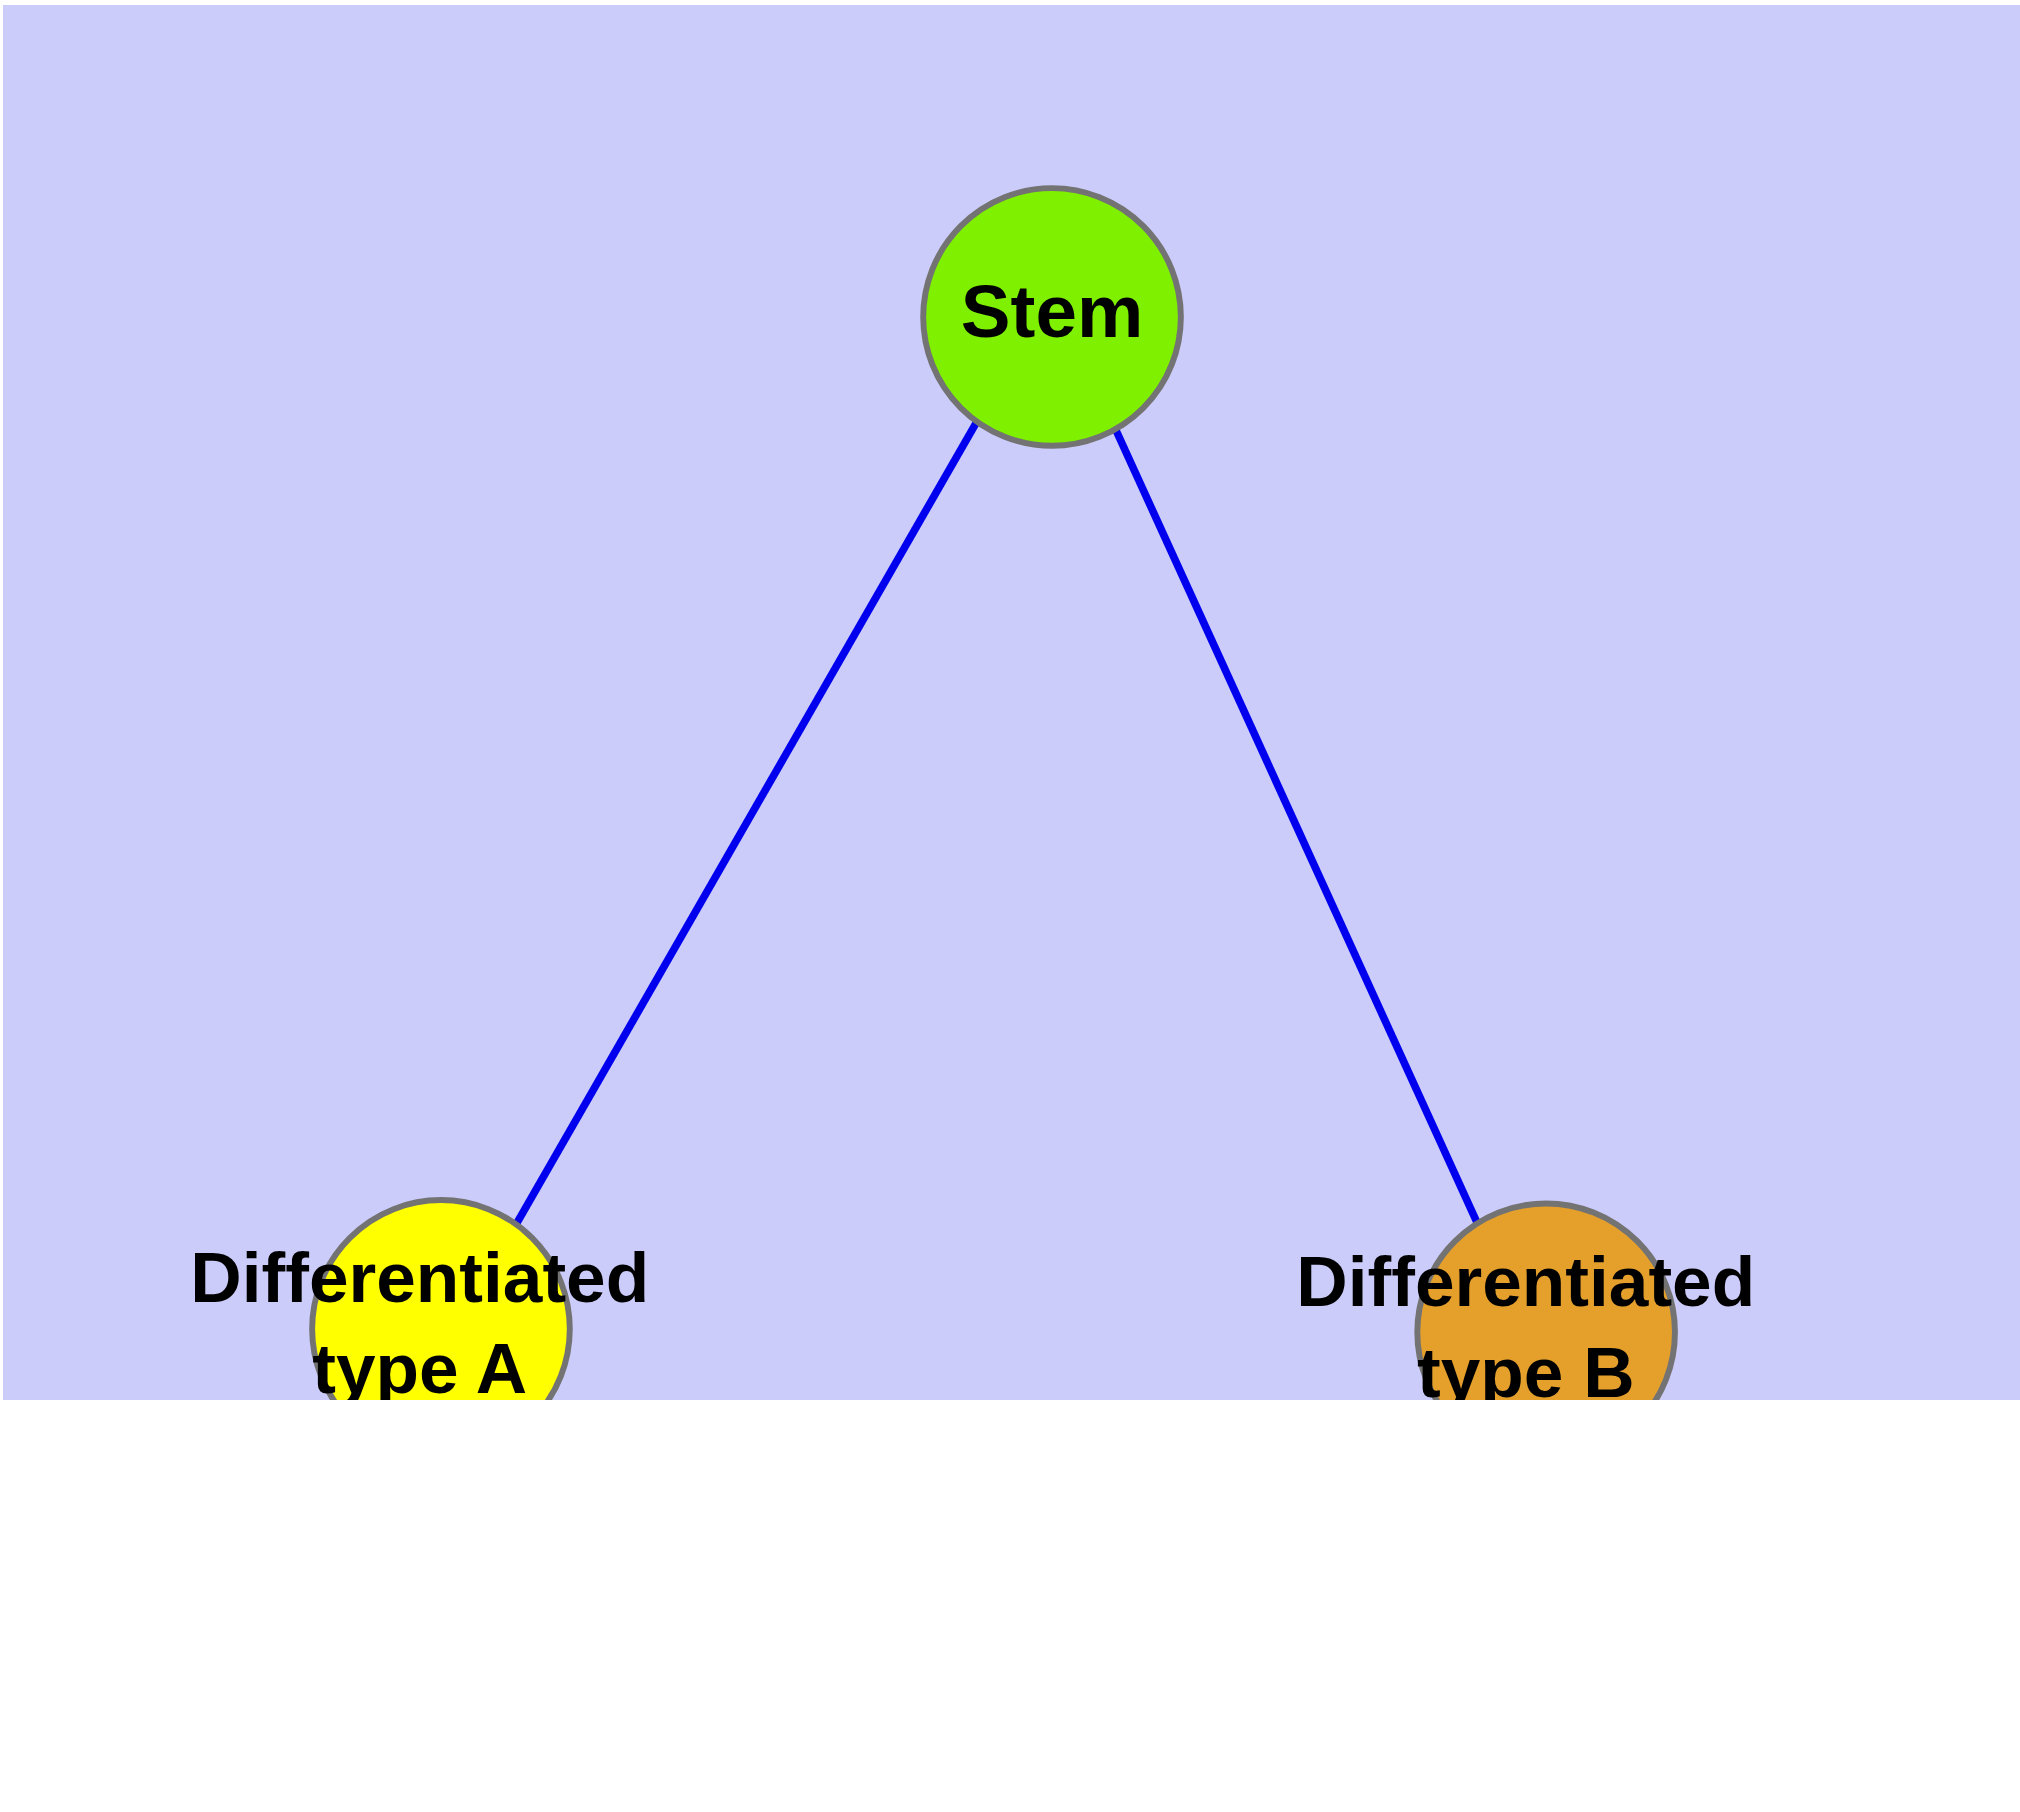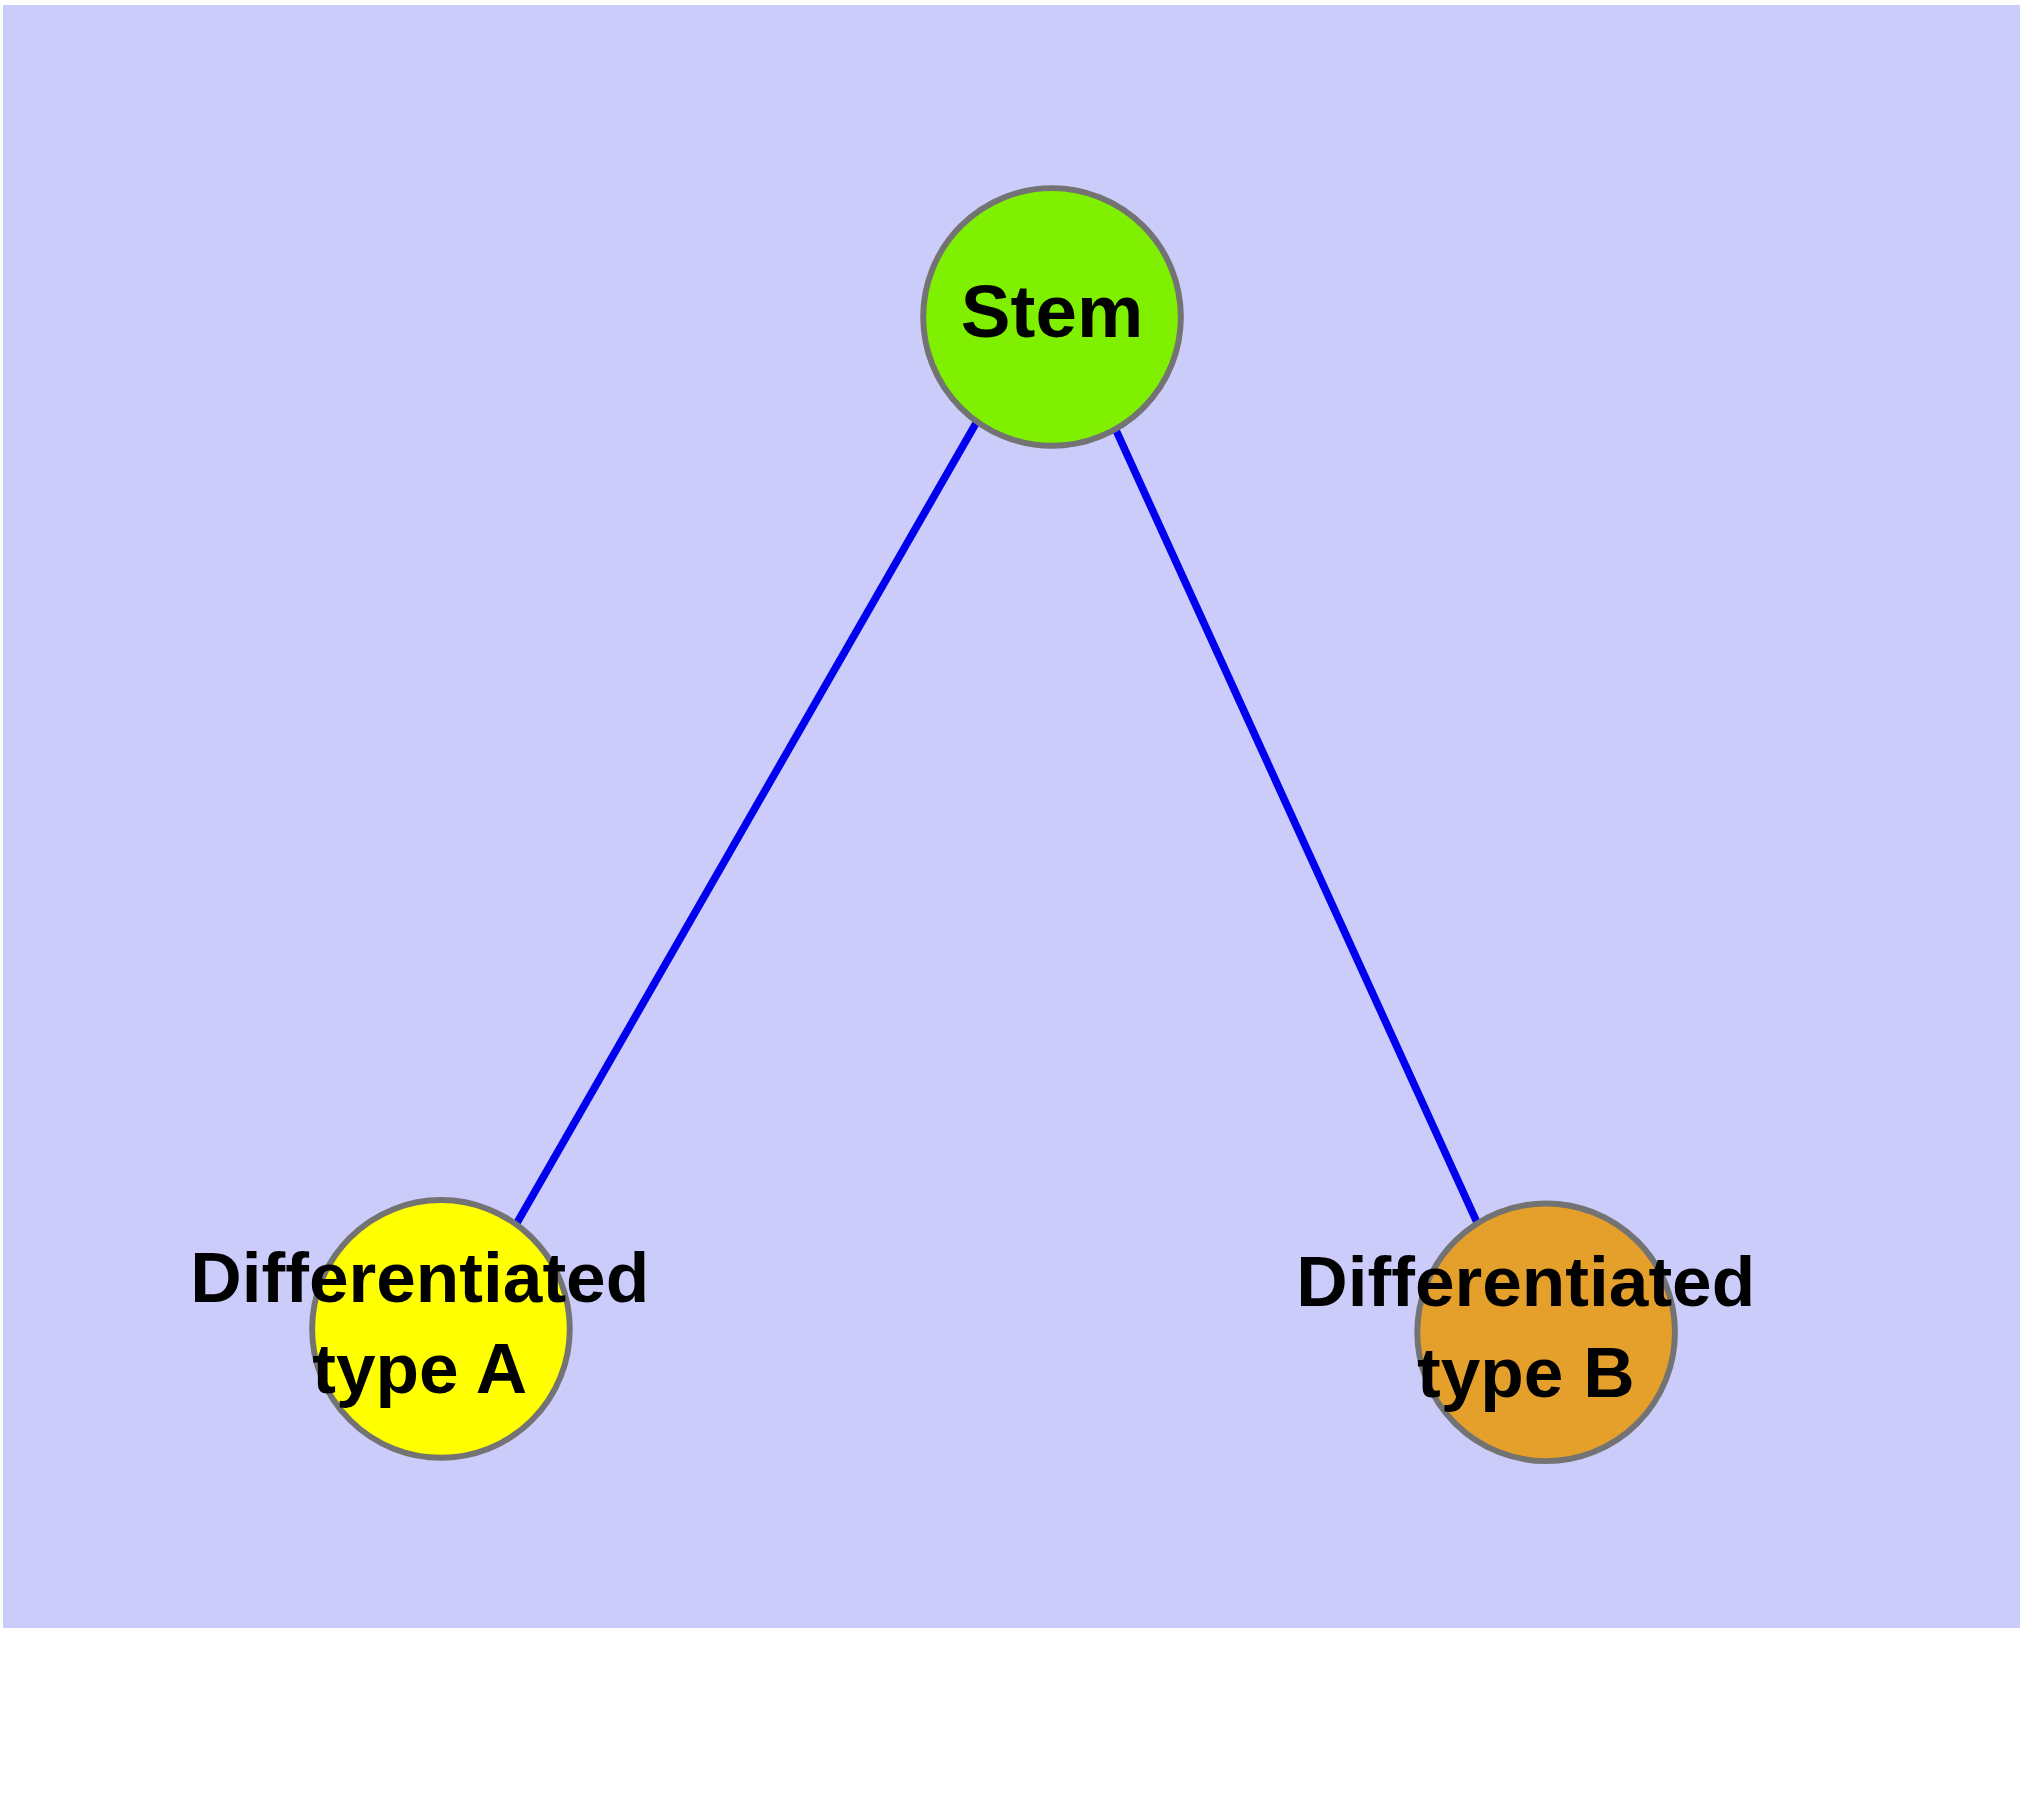--- a/index.html
+++ b/index.html
@@ -46,21 +46,21 @@
     font-weight: bold;
     fill: #000000;
     text-anchor: middle;
     dominant-baseline: middle;
     white-space: pre;
   }
 </style>
 </head>
 <body>
 
-<div id="canvas" style="width: 2021px; height: 1628px;">
+<div id="canvas" style="width: 2021px; height: 1400px;">
   <div id="plot-area" style="background: rgb(204, 204, 251);"></div>
 
   <svg id="graph-svg" viewBox="0 0 2384 2138">
 
     <g>
       <line class="edge-line" id="edge0" x1="1152" y1="498" x2="609" y2="1444" stroke="#0000ee" stroke-width="9"></line>
       <line class="edge-line" id="edge1" x1="1313" y1="500" x2="1745" y2="1448" stroke="#0000ee" stroke-width="9"></line>
     </g>
 
     <g>

